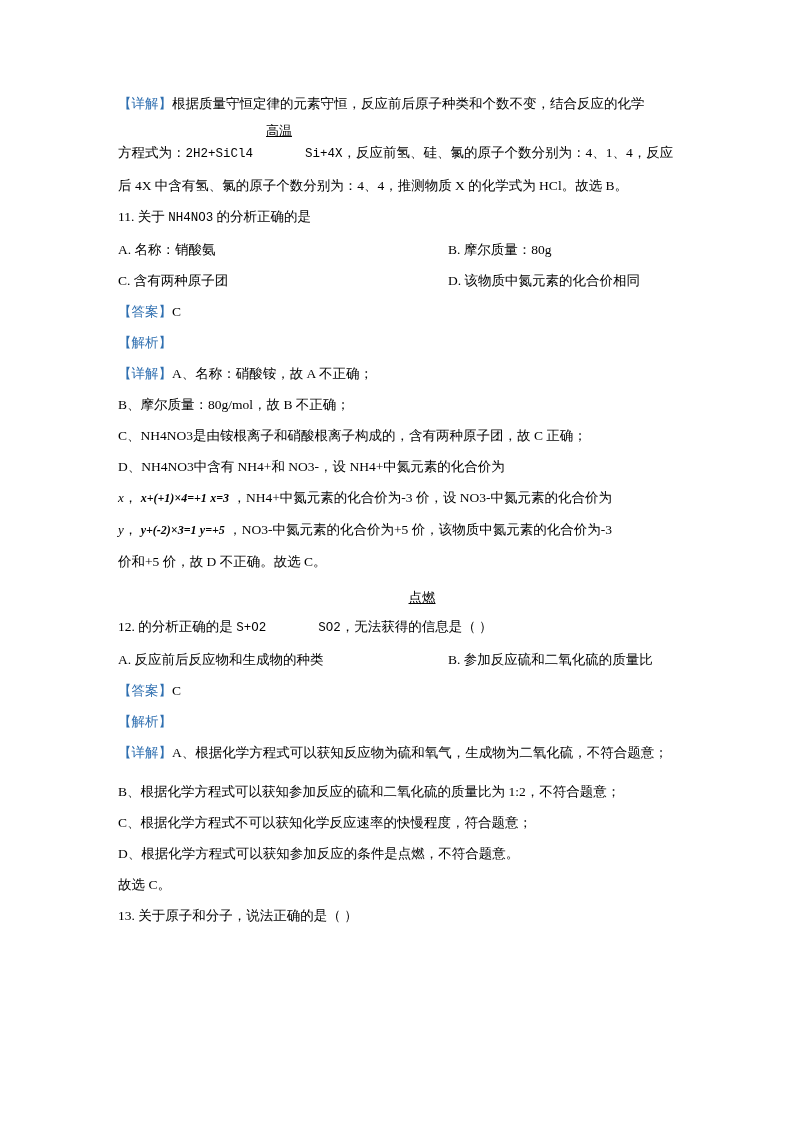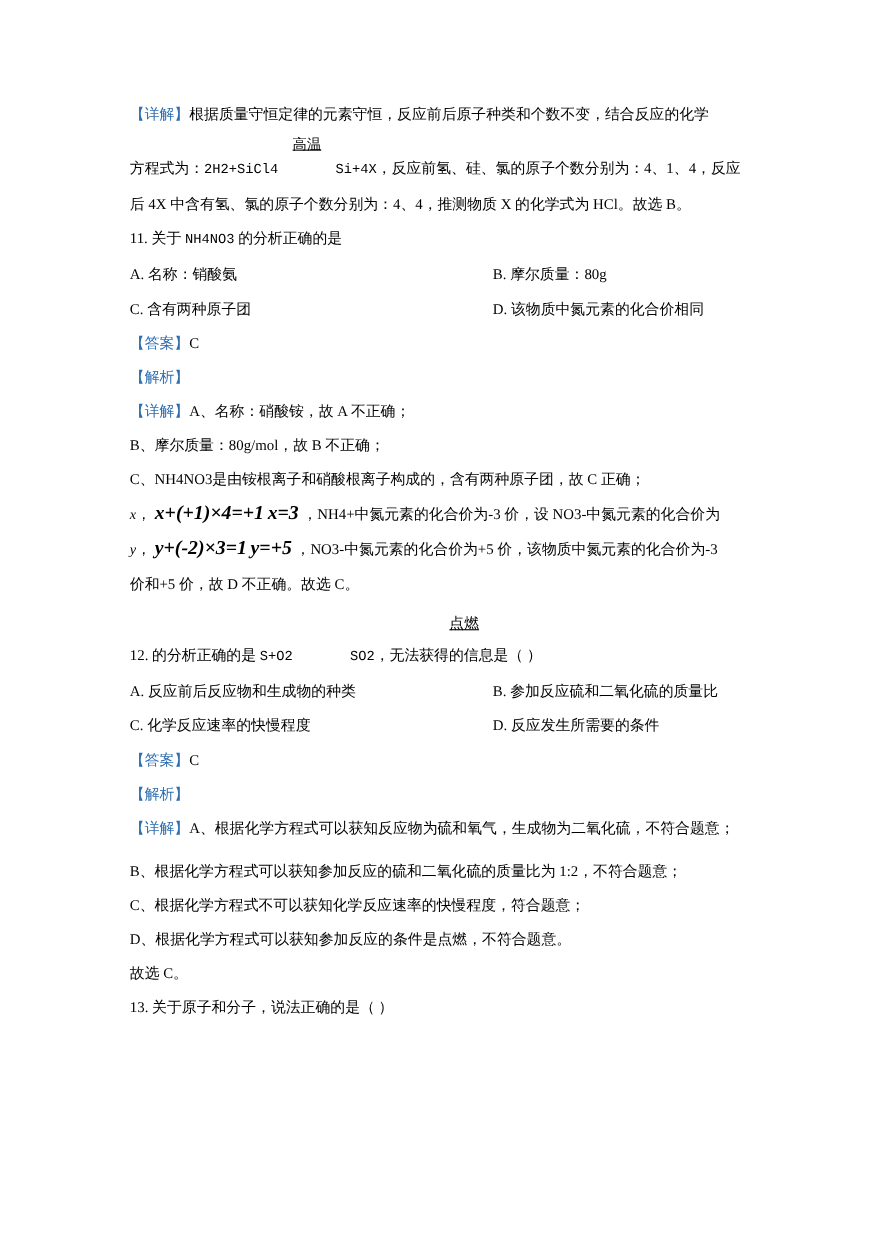--- a/index.html
+++ b/index.html
@@ -57,21 +57,21 @@
   .eqline {
     position: relative;
     font-size: 13.5px;
     line-height: 31px;
     white-space: nowrap;
   }
   .formula-bold {
     font-family: "Liberation Serif", serif;
     font-weight: bold;
     font-style: italic;
-    font-size: 18px;
+    font-size: 12px;
   }
   .var {
     font-family: "Liberation Serif", serif;
     font-style: italic;
     font-size: 13px;
   }
   .center-cond {
     text-align: center;
     font-size: 13.5px;
     line-height: 26px;
@@ -137,20 +137,21 @@
   <div class="line">
     <span class="tag">【解析】</span>
   </div>
 
   <div class="line">
     <span class="tag">【详解】</span><span>A、名称：硝酸铵，故 A 不正确；</span>
   </div>
 
   <div class="line">B、摩尔质量：80g/mol，故 B 不正确；</div>
   <div class="line">C、NH4NO3是由铵根离子和硝酸根离子构成的，含有两种原子团，故 C 正确；</div>
+  <div class="line">D、NH4NO3中含有 NH4+和 NO3-，设 NH4+中氮元素的化合价为</div>
 
   <div class="line">
     <span class="var">x</span><span>，</span>
     <span class="formula-bold">x+(+1)×4=+1</span>
     <span class="formula-bold">x=3</span>
     <span>，NH4+中氮元素的化合价为-3 价，设 NO3-中氮元素的化合价为</span>
   </div>
 
   <div class="line">
     <span class="var">y</span><span>，</span>
@@ -177,30 +178,20 @@
     <div class="opt-left">
       <span>A.</span>
       <span>反应前后反应物和生成物的种类</span>
     </div>
     <div class="opt-right">
       <span>B.</span>
       <span>参加反应硫和二氧化硫的质量比</span>
     </div>
   </div>
 
-  <div class="row">
-    <div class="opt-left">
-      <span>C.</span>
-      <span>化学反应速率的快慢程度</span>
-    </div>
-    <div class="opt-right">
-      <span>D.</span>
-      <span>反应发生所需要的条件</span>
-    </div>
-  </div>
 
   <div class="line">
     <span class="tag">【答案】</span><span>C</span>
   </div>
 
   <div class="line">
     <span class="tag">【解析】</span>
   </div>
 
   <div class="line">

